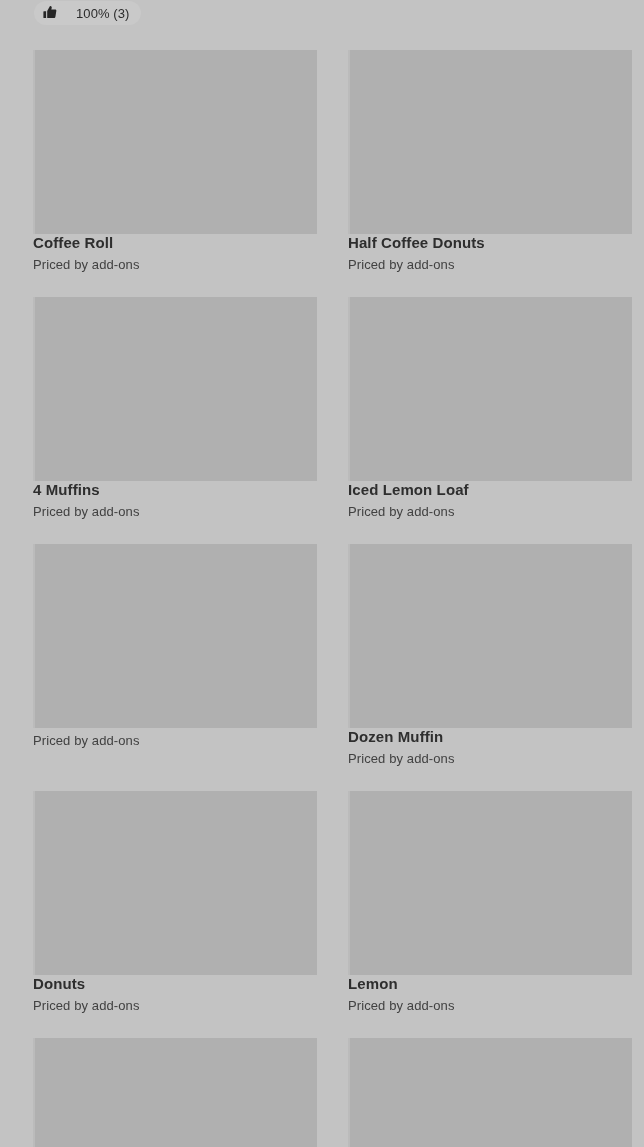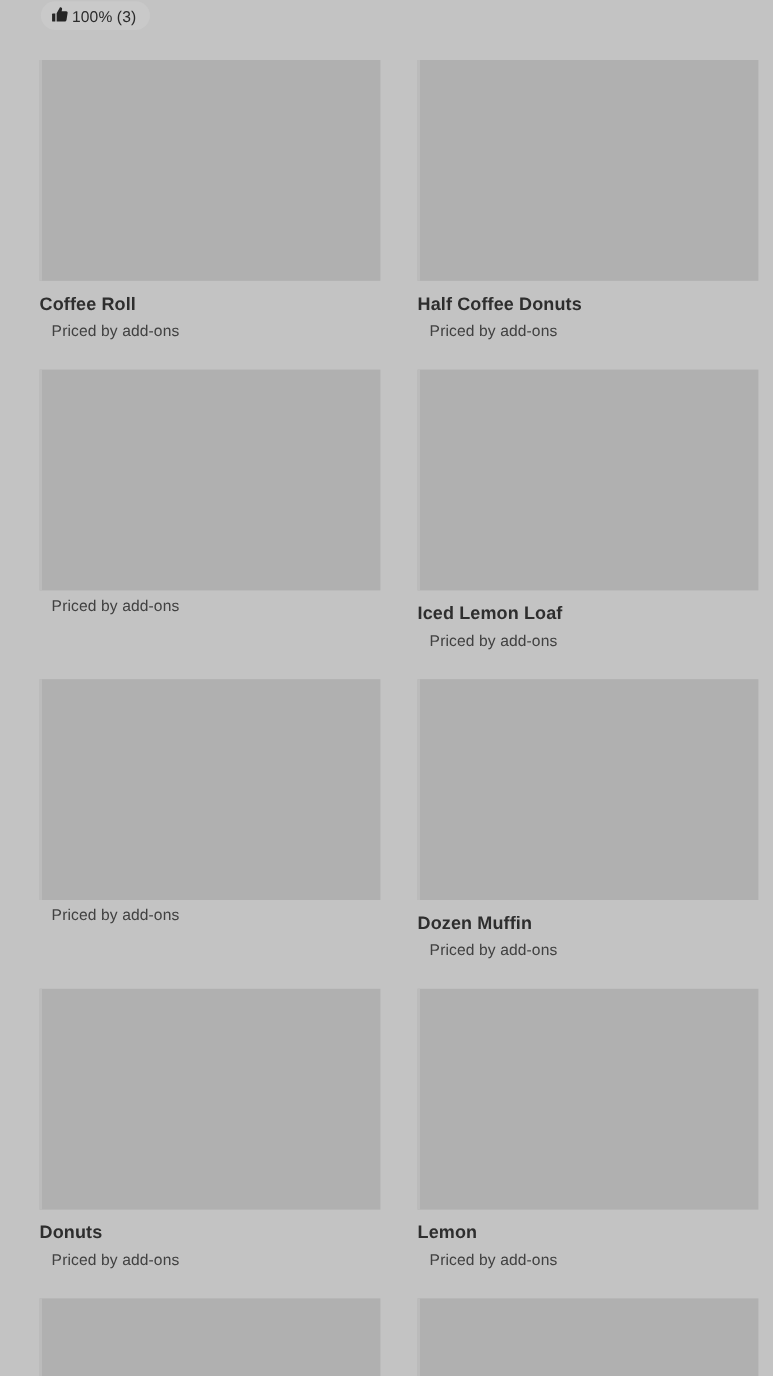--- a/index.html
+++ b/index.html
@@ -23,21 +23,21 @@
     width: 644px;
     height: 50px;
   }
   .rating-badge {
     position: absolute;
     left: 34px;
     top: 1px;
     height: 24px;
     display: flex;
     align-items: center;
-    gap: 3px;
+    gap: 19px;
     padding: 0 11px 0 9px;
     background: #c9c9c9;
     border-radius: 13px;
     box-sizing: border-box;
   }
   .thumb-icon {
     display: block;
     width: 14px;
     height: 14px;
     flex: 0 0 auto;
@@ -71,35 +71,33 @@
     box-sizing: border-box;
   }
   .card-thumb {
     width: 284px;
     height: 184px;
     background: #b0b0b0;
     border-left: 2px solid #bbbbbb;
     box-sizing: border-box;
   }
   .card-title {
-    margin-top: 11px;
     font-size: 15px;
     font-weight: bold;
     line-height: 18px;
     color: #2e2e2e;
     letter-spacing: 0.1px;
   }
   .card-subtitle {
     margin-top: 5px;
     font-size: 13px;
     font-weight: normal;
     line-height: 16px;
     color: #414141;
     letter-spacing: 0.1px;
-    margin-left: 10px;
   }
 </style>
 </head>
 <body>
 
 <div class="badge-row">
   <div class="rating-badge">
     <span class="thumb-icon">
       <svg viewBox="0 0 14 14" width="14" height="14" aria-hidden="true">
         <path fill="#262626" d="M1 6.2h2.1V13H1A0.6 0.6 0 0 1 0.4 12.4V6.8A0.6 0.6 0 0 1 1 6.2z"></path>
@@ -119,20 +117,21 @@
   </div>
 
   <div class="card">
     <div class="card-thumb"></div>
     <div class="card-title">Half Coffee Donuts</div>
     <div class="card-subtitle">Priced by add-ons</div>
   </div>
 
   <div class="card">
     <div class="card-thumb"></div>
+    <div class="card-title">4 Muffins</div>
     <div class="card-subtitle">Priced by add-ons</div>
   </div>
 
   <div class="card">
     <div class="card-thumb"></div>
     <div class="card-title">Iced Lemon Loaf</div>
     <div class="card-subtitle">Priced by add-ons</div>
   </div>
 
   <div class="card">

